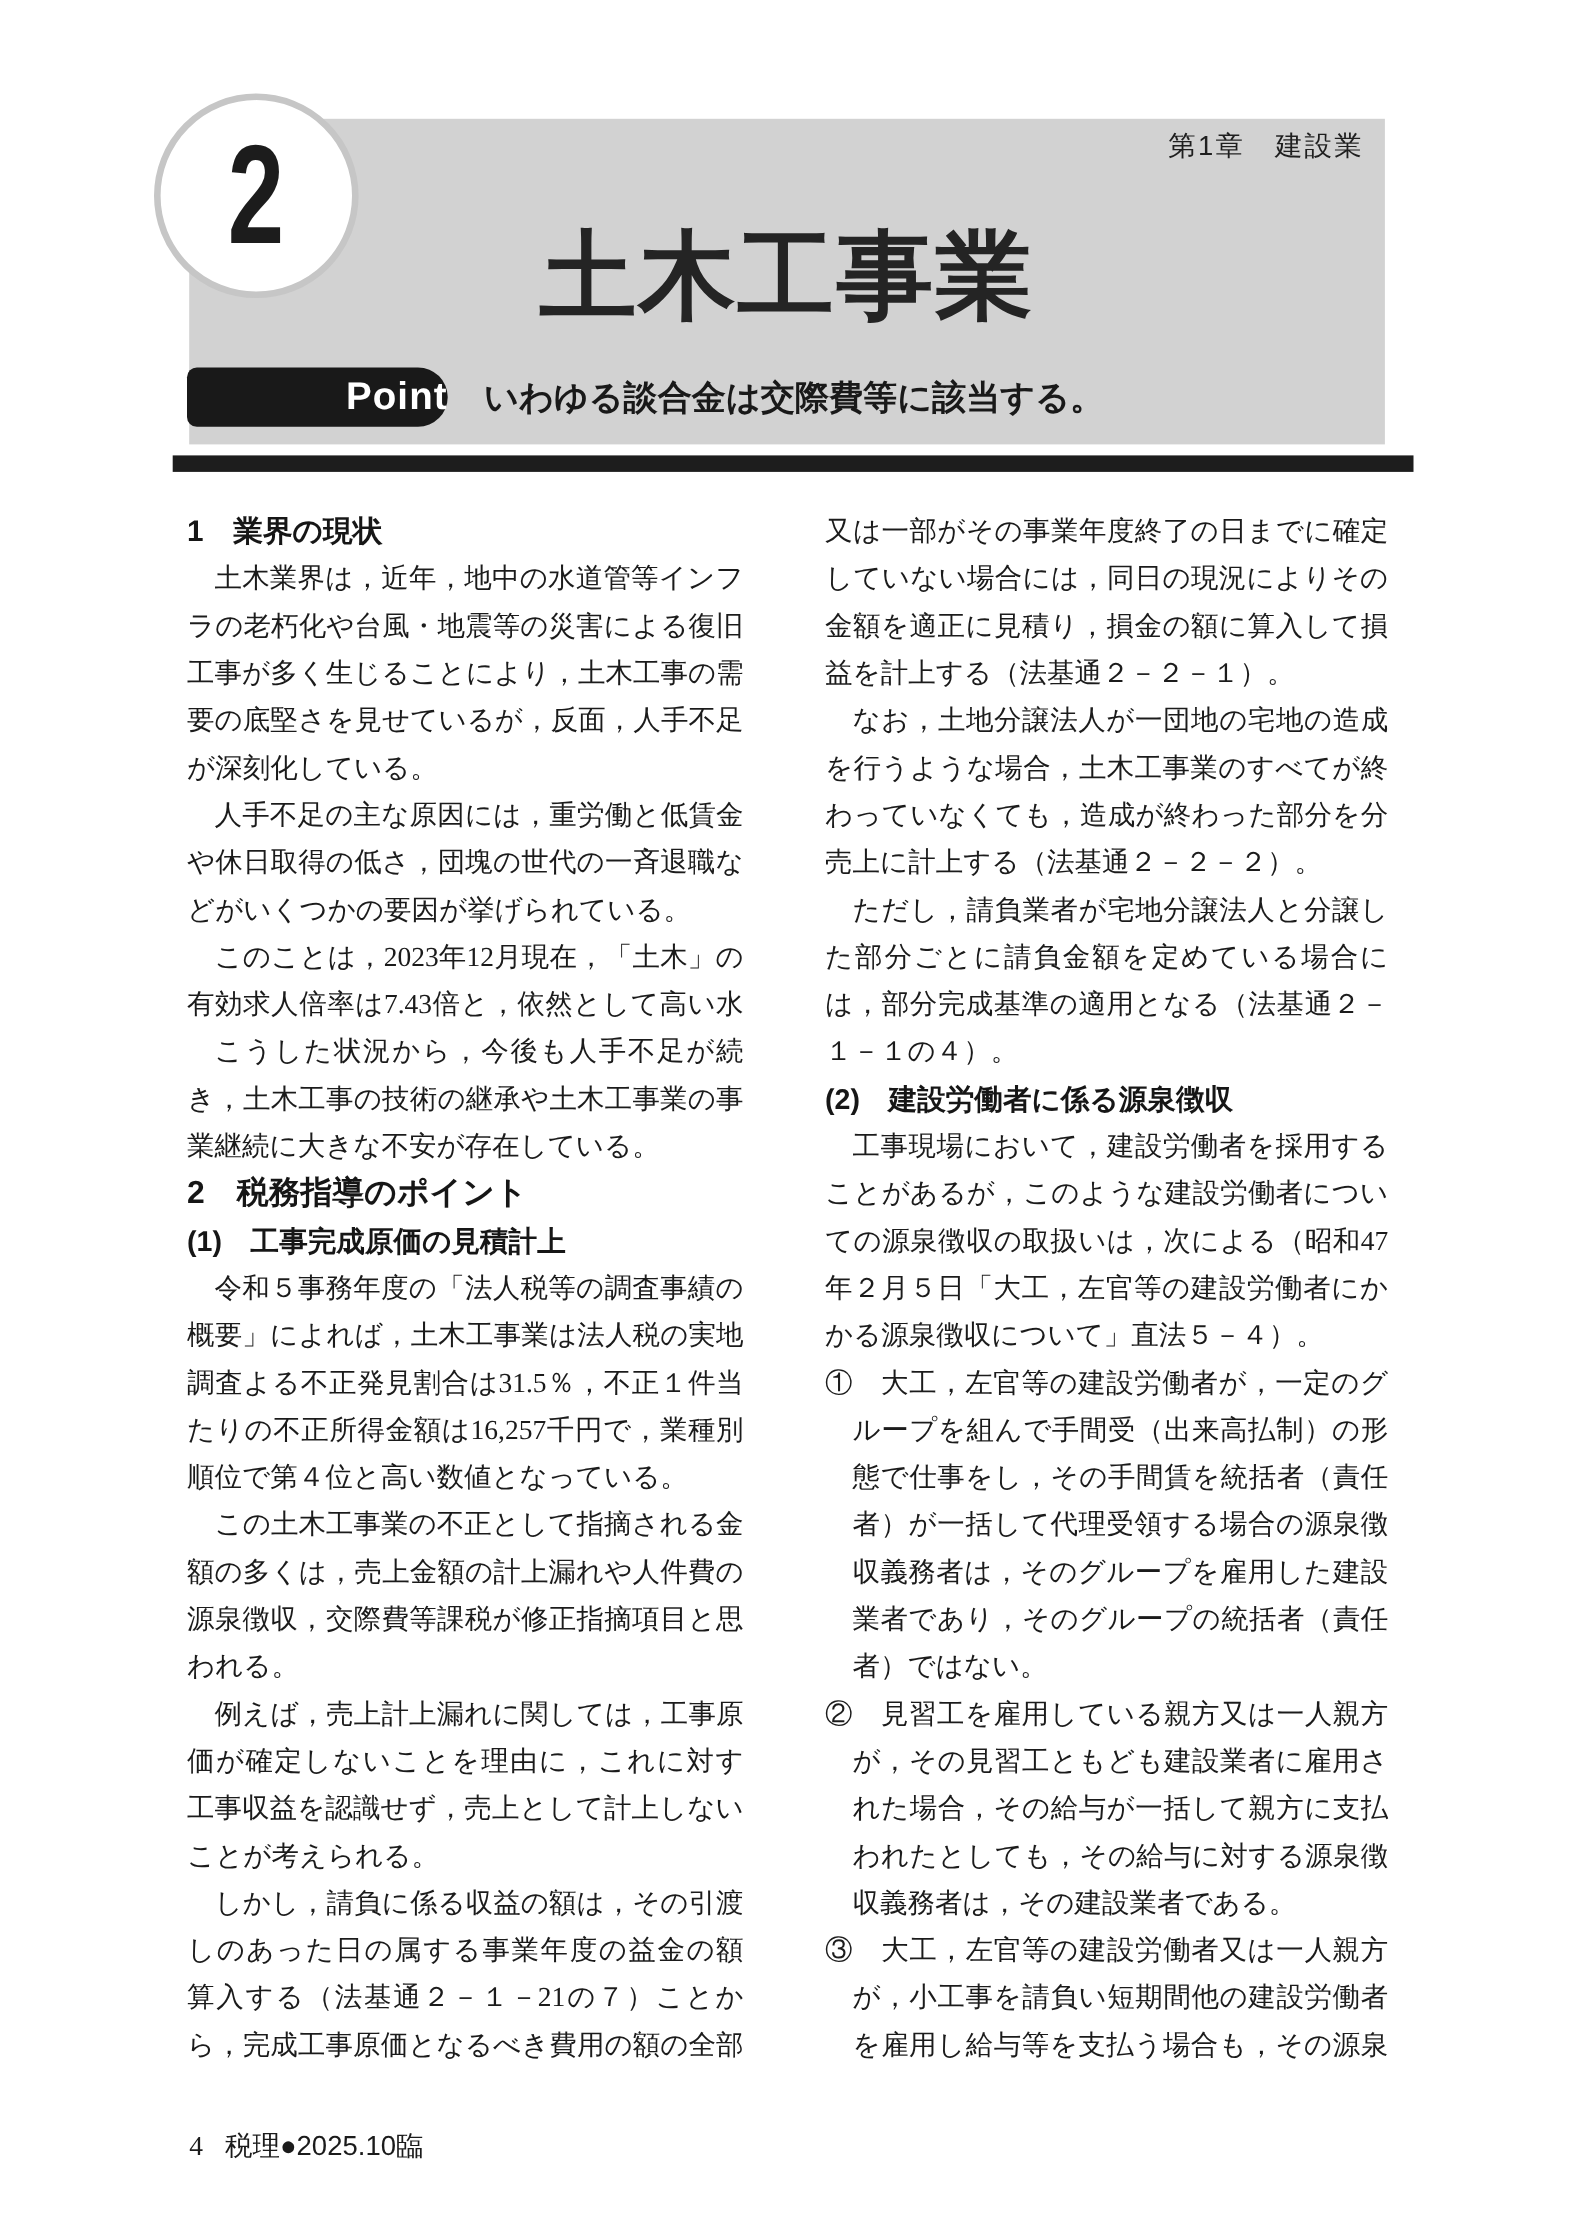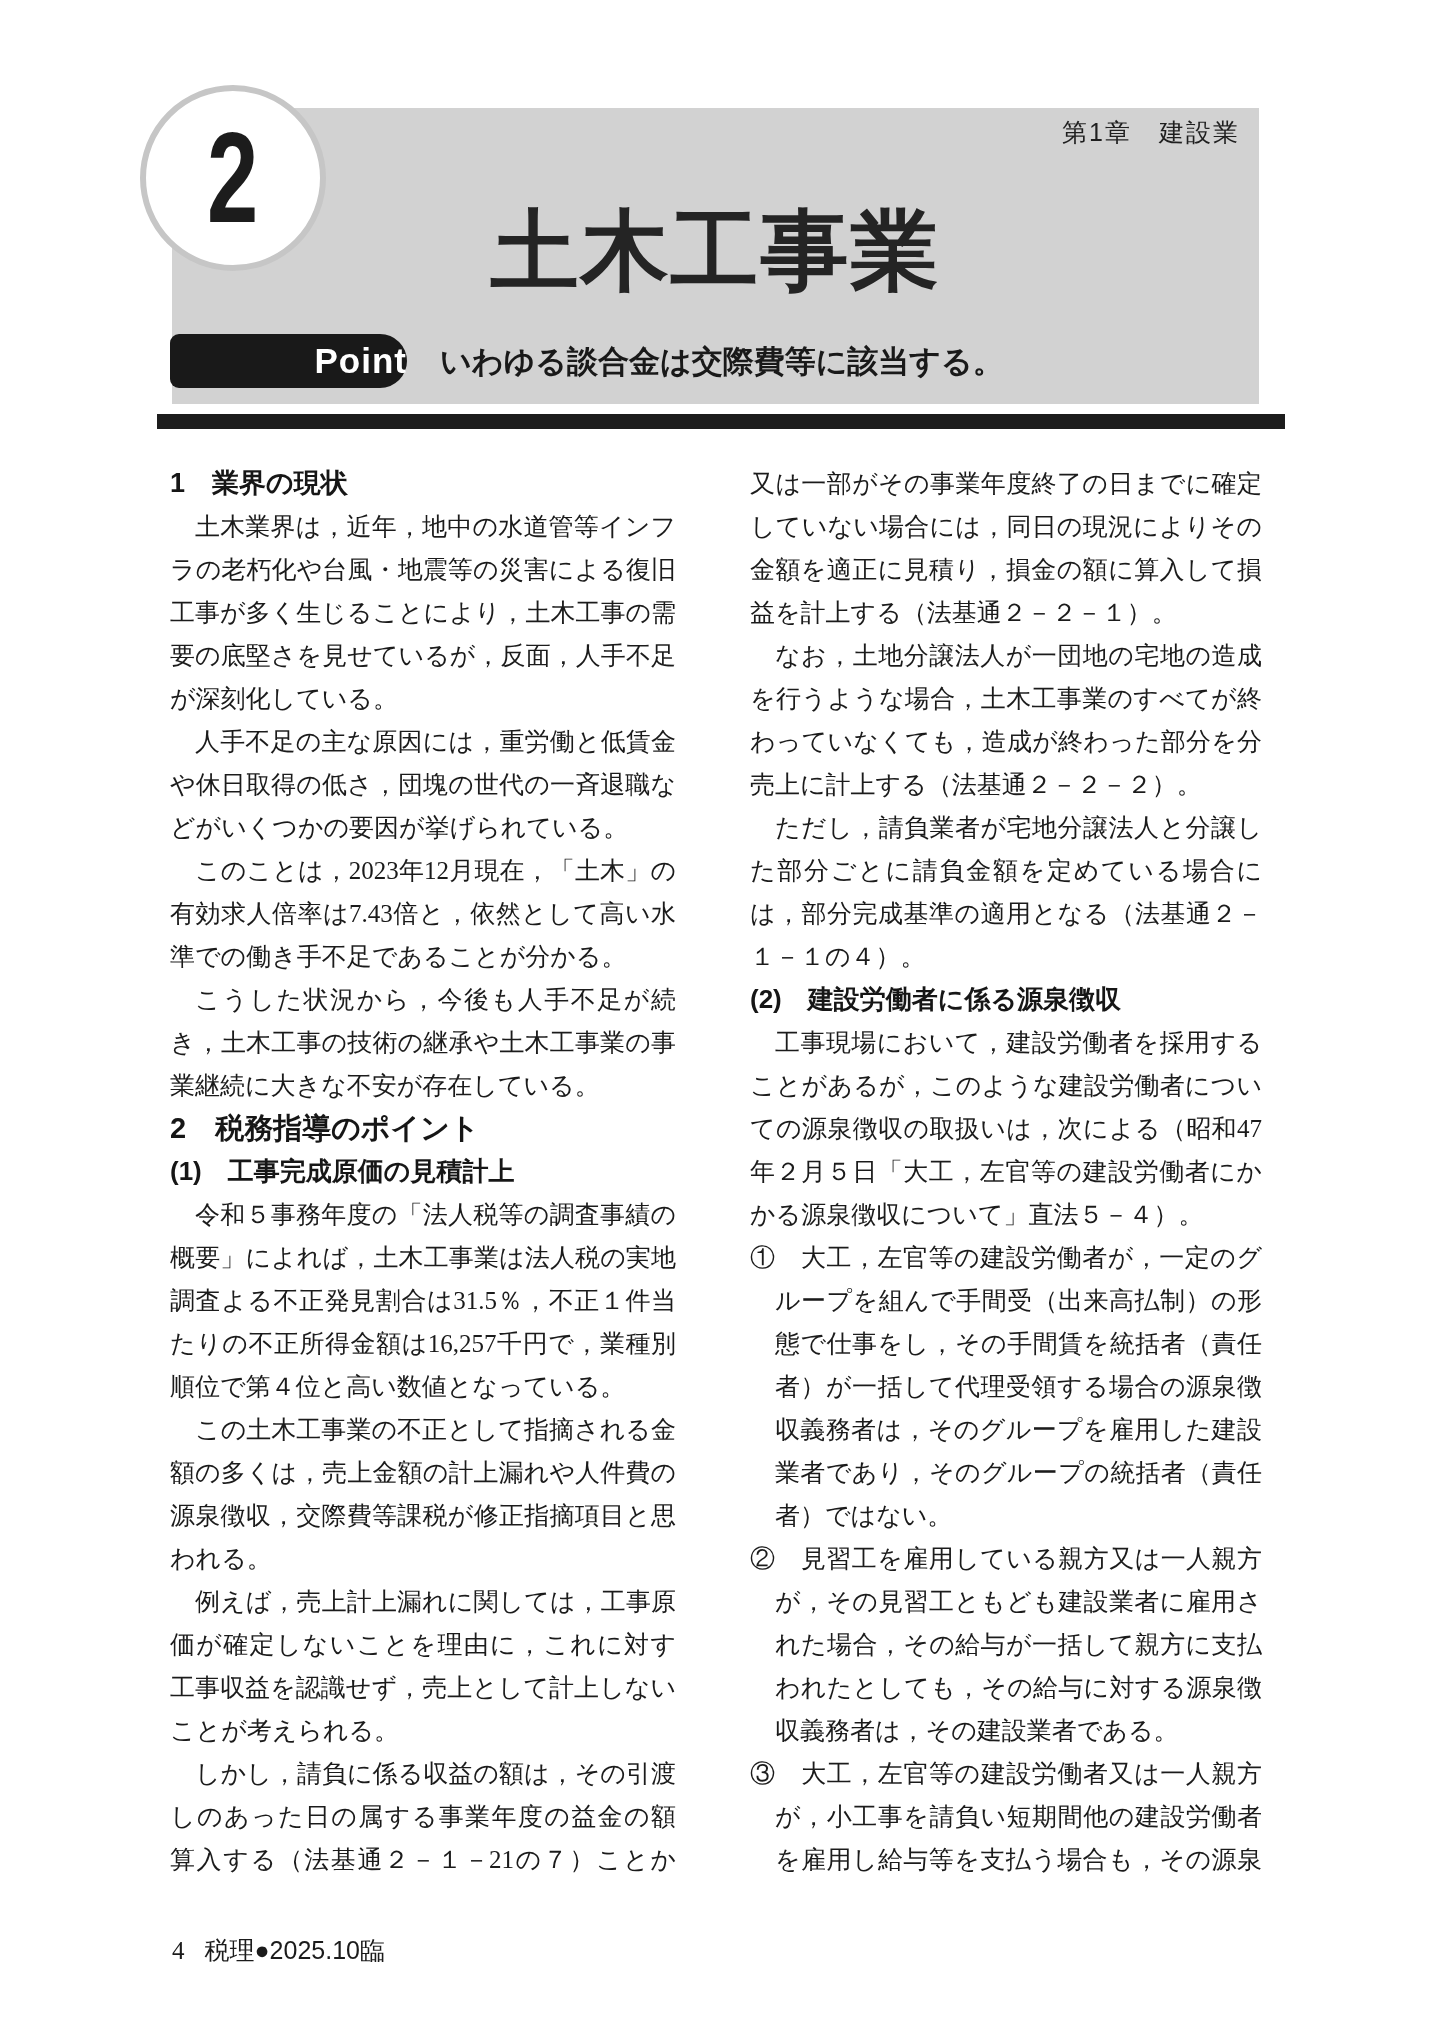--- a/index.html
+++ b/index.html
@@ -92,21 +92,20 @@
       <div class="line j ind">土木業界は，近年，地中の水道管等インフ</div>
       <div class="line j">ラの老朽化や台風・地震等の災害による復旧</div>
       <div class="line j">工事が多く生じることにより，土木工事の需</div>
       <div class="line j">要の底堅さを見せているが，反面，人手不足</div>
       <div class="line">が深刻化している。</div>
       <div class="line j ind">人手不足の主な原因には，重労働と低賃金</div>
       <div class="line j">や休日取得の低さ，団塊の世代の一斉退職な</div>
       <div class="line">どがいくつかの要因が挙げられている。</div>
       <div class="line j ind">このことは，2023年12月現在，「土木」の</div>
       <div class="line j">有効求人倍率は7.43倍と，依然として高い水</div>
-      <div class="line">準での働き手不足であることが分かる。</div>
       <div class="line j ind">こうした状況から，今後も人手不足が続</div>
       <div class="line j">き，土木工事の技術の継承や土木工事業の事</div>
       <div class="line">業継続に大きな不安が存在している。</div>
       <div class="line h2">2　税務指導のポイント</div>
       <div class="line h3">(1)　工事完成原価の見積計上</div>
       <div class="line j ind">令和５事務年度の「法人税等の調査事績の</div>
       <div class="line j">概要」によれば，土木工事業は法人税の実地</div>
       <div class="line j">調査よる不正発見割合は31.5％，不正１件当</div>
       <div class="line j">たりの不正所得金額は16,257千円で，業種別</div>
       <div class="line">順位で第４位と高い数値となっている。</div>
@@ -114,20 +113,21 @@
       <div class="line j">額の多くは，売上金額の計上漏れや人件費の</div>
       <div class="line j">源泉徴収，交際費等課税が修正指摘項目と思</div>
       <div class="line">われる。</div>
       <div class="line j ind">例えば，売上計上漏れに関しては，工事原</div>
       <div class="line j">価が確定しないことを理由に，これに対する</div>
       <div class="line j">工事収益を認識せず，売上として計上しない</div>
       <div class="line">ことが考えられる。</div>
       <div class="line j ind">しかし，請負に係る収益の額は，その引渡</div>
       <div class="line j">しのあった日の属する事業年度の益金の額に</div>
       <div class="line j">算入する（法基通２－１－21の７）ことか</div>
+      <div class="line j">ら，完成工事原価となるべき費用の額の全部</div>
     </div>
   <div id="col-right" class="column">
       <div class="line j">又は一部がその事業年度終了の日までに確定</div>
       <div class="line j">していない場合には，同日の現況によりその</div>
       <div class="line j">金額を適正に見積り，損金の額に算入して損</div>
       <div class="line">益を計上する（法基通２－２－１）。</div>
       <div class="line j ind">なお，土地分譲法人が一団地の宅地の造成</div>
       <div class="line j">を行うような場合，土木工事業のすべてが終</div>
       <div class="line j">わっていなくても，造成が終わった部分を分</div>
       <div class="line">売上に計上する（法基通２－２－２）。</div>

